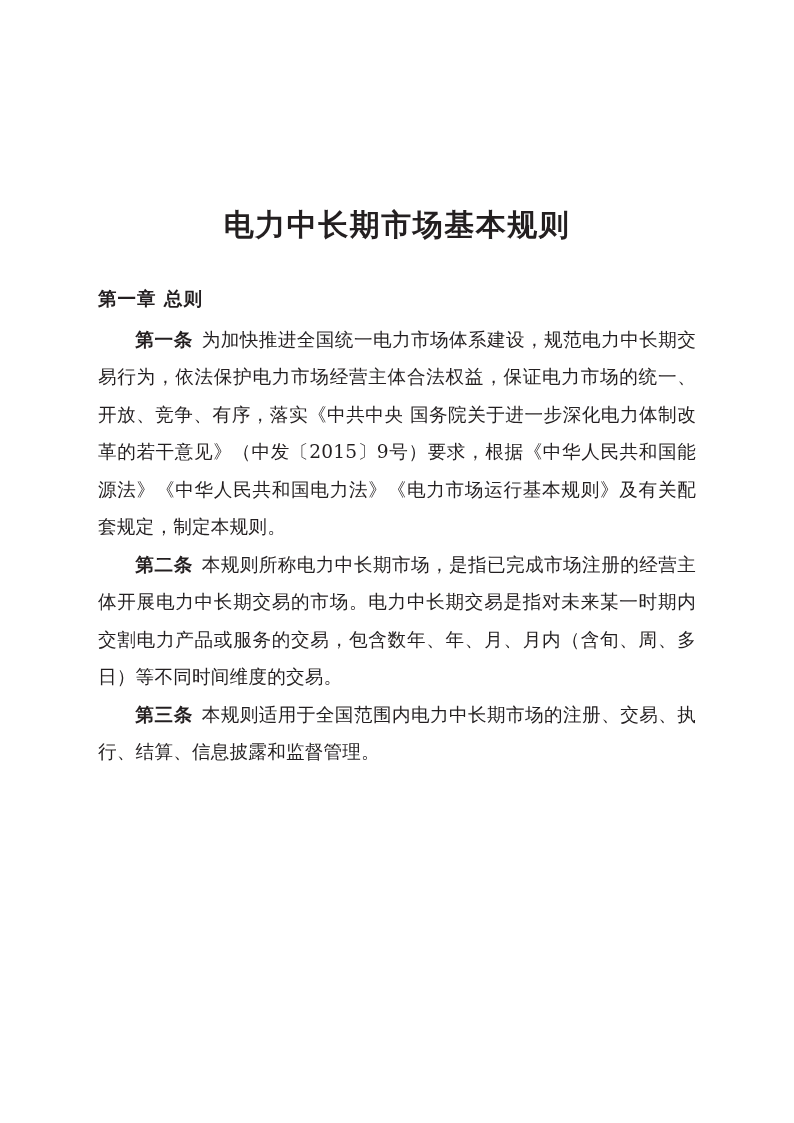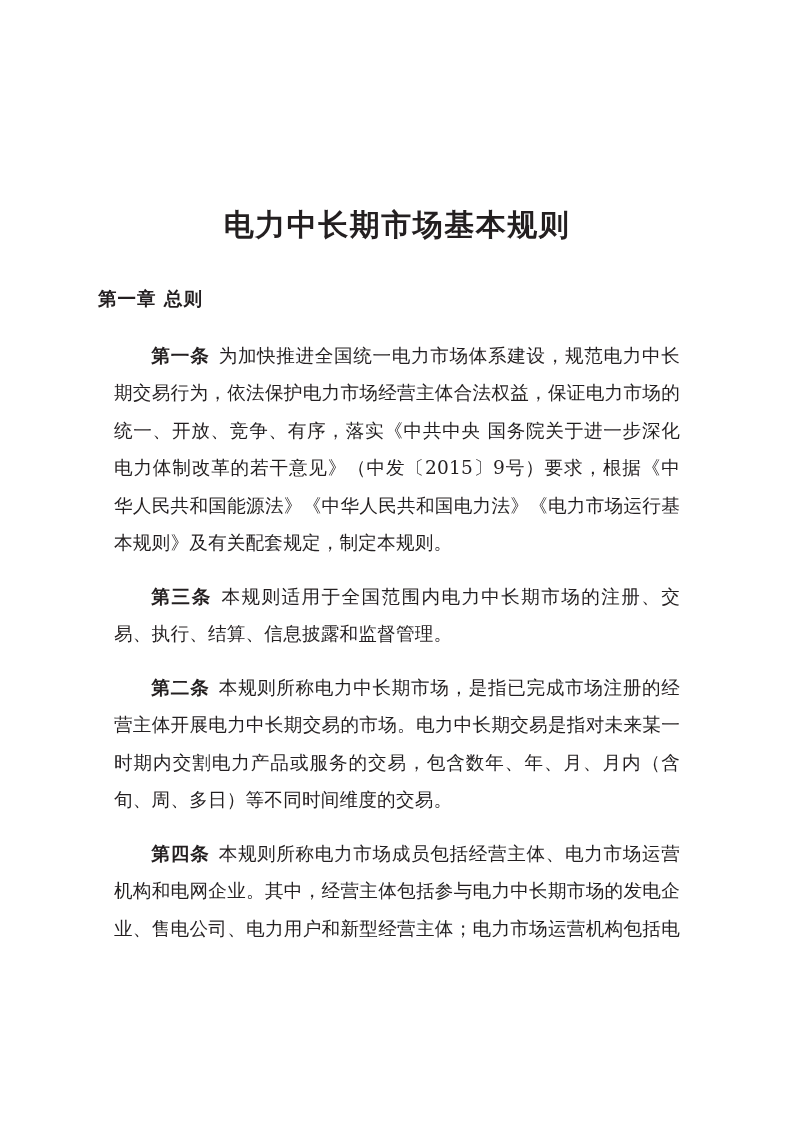--- a/index.html
+++ b/index.html
@@ -38,21 +38,21 @@
     text-align: left;
     font-size: 18.5px;
     font-weight: bold;
     letter-spacing: 1px;
     line-height: 1.4;
   }
   .body-block {
     padding-top: 9px;
   }
   p.para {
-    margin: 16px;
+    margin: 0;
     font-size: 18.6px;
     line-height: 37.5px;
     text-align: justify;
     text-justify: inter-ideograph;
     text-indent: 2em;
     letter-spacing: 0.2px;
     word-break: break-all;
   }
   p.para .art-label {
     font-weight: bold;
@@ -72,26 +72,23 @@
 
   <h2 class="chapter-heading">第一章 总则</h2>
 
   <div class="body-block">
 
     <p class="para">
       <span class="art-label">第一条</span><span class="art-gap"></span><span>为加快推进全国统一电力市场体系建设，规范电力中长期交易行为，依法保护电力市场经营主体合法权益，保证电力市场的统一、开放、竞争、有序，落实《中共中央 国务院关于进一步深化电力体制改革的若干意见》（中发〔2015〕9号）要求，根据《中华人民共和国能源法》《中华人民共和国电力法》《电力市场运行基本规则》及有关配套规定，制定本规则。</span>
     </p>
 
     <p class="para">
-      <span class="art-label">第三条</span><span class="art-gap"></span><span>本规则适用于全国范围内电力中长期市场的注册、交易、执行、结算、信息披露和监督管理。</span>
-    </p>
-
-    <p class="para">
       <span class="art-label">第二条</span><span class="art-gap"></span><span>本规则所称电力中长期市场，是指已完成市场注册的经营主体开展电力中长期交易的市场。电力中长期交易是指对未来某一时期内交割电力产品或服务的交易，包含数年、年、月、月内（含旬、周、多日）等不同时间维度的交易。</span>
     </p>
 
     <p class="para">
-      <span class="art-label">第四条</span><span class="art-gap"></span><span>本规则所称电力市场成员包括经营主体、电力市场运营机构和电网企业。其中，经营主体包括参与电力中长期市场的发电企业、售电公司、电力用户和新型经营主体；电力市场运营机构包括电力交易机构、电力调度机构。</span>
+      <span class="art-label">第三条</span><span class="art-gap"></span><span>本规则适用于全国范围内电力中长期市场的注册、交易、执行、结算、信息披露和监督管理。</span>
     </p>
+
 
 
   </div>
 </div>
 
 </body></html>

